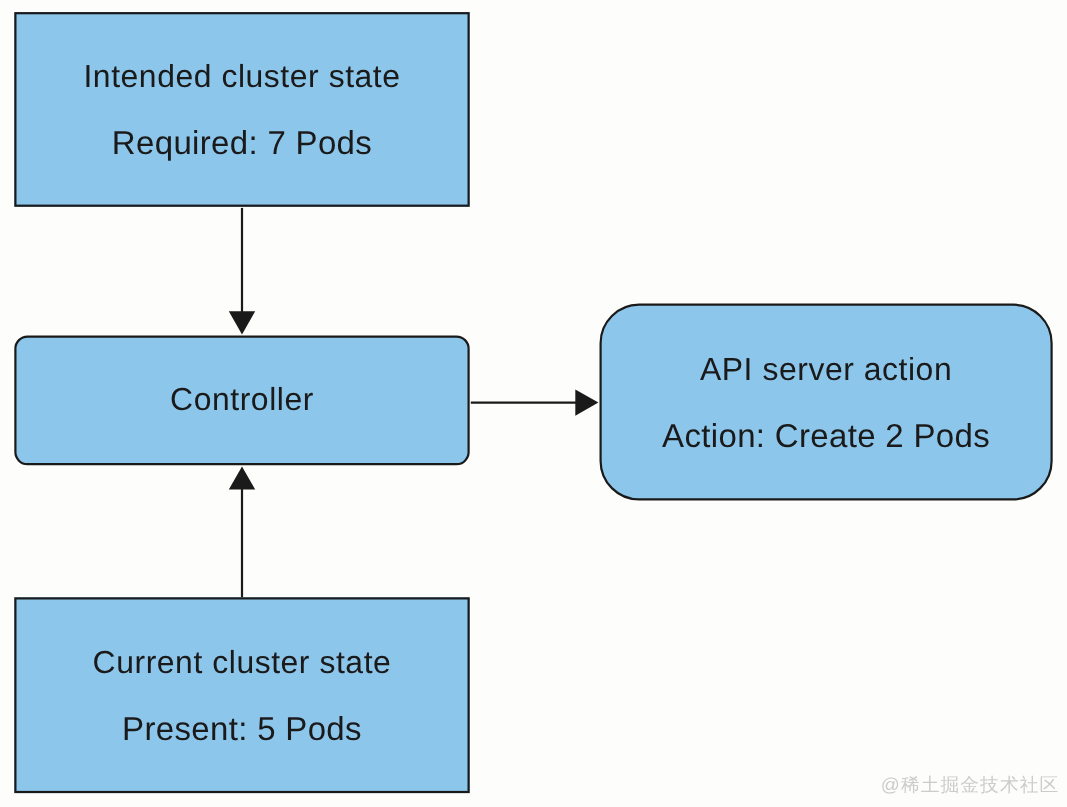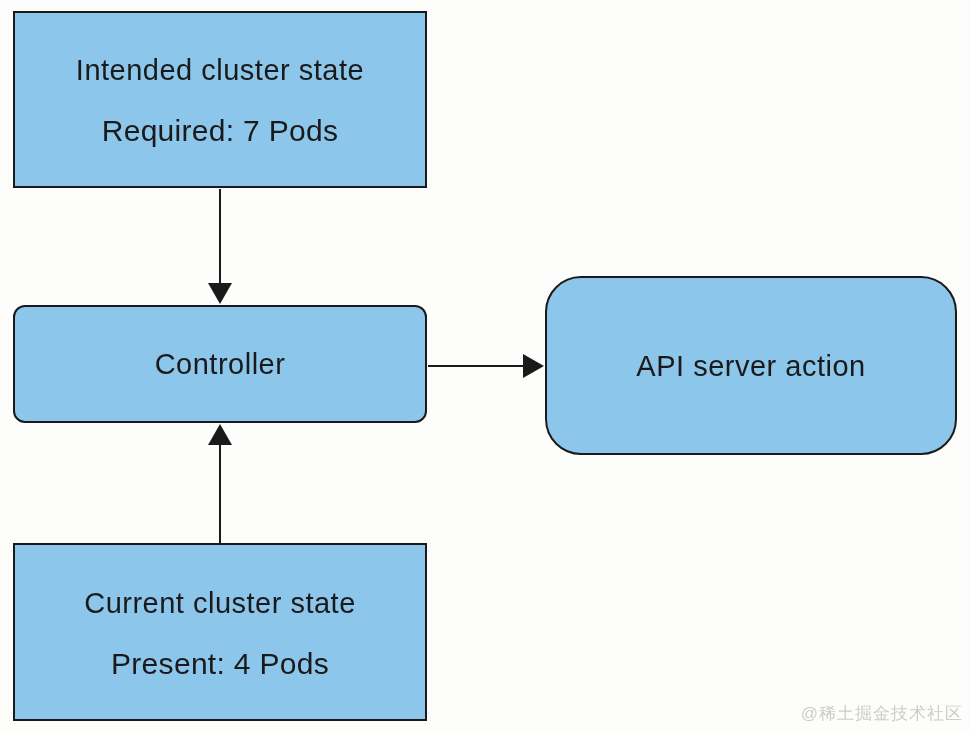--- a/index.html
+++ b/index.html
@@ -71,25 +71,26 @@
     <div class="node-title">Intended cluster state</div>
     <div class="node-subtitle">Required: 7 Pods</div>
   </div>
 
   <div class="node rounded" id="node-controller">
     <div class="node-title">Controller</div>
   </div>
 
   <div class="node rounded" id="node-api">
     <div class="node-title">API server action</div>
+    <div class="node-subtitle">Action: Create 2 Pods</div>
   </div>
 
   <div class="node" id="node-current">
     <div class="node-title">Current cluster state</div>
-    <div class="node-subtitle">Present: 4 Pods</div>
+    <div class="node-subtitle">Present: 5 Pods</div>
   </div>
 
   <svg class="arrows" viewBox="0 0 970 734" xmlns="http://www.w3.org/2000/svg">
 
     <g>
       <line x1="220" y1="189" x2="220" y2="285"></line>
       <polygon points="220,304 208,283 232,283"></polygon>
     </g>
 
     <g>

